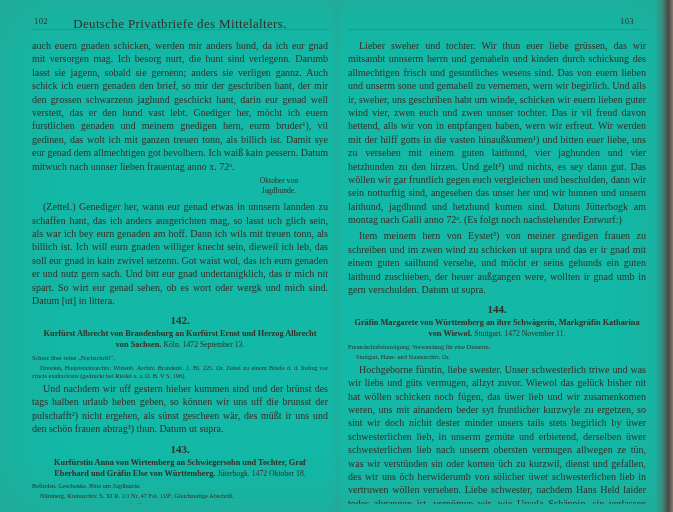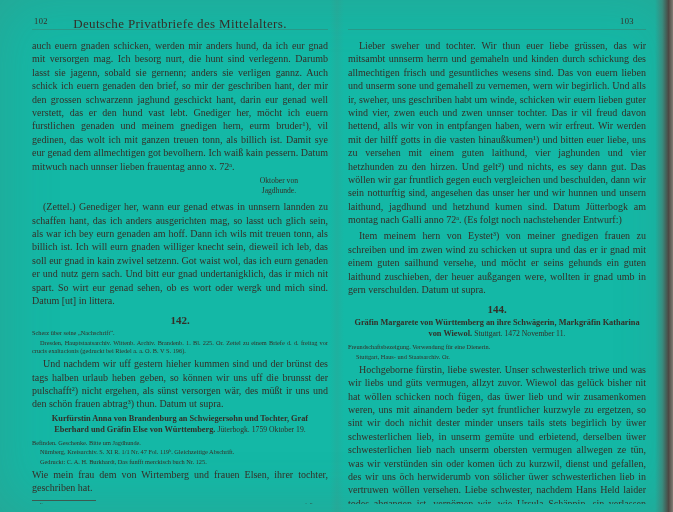--- a/index.html
+++ b/index.html
@@ -61,27 +61,32 @@
     <div class="signature">
       <span class="sig-inner">
         <span style="display:block">Oktober von</span>
         <span style="display:block">Jagdhunde.</span>
       </span>
     </div>
 
     <p class="body-text indent">(Zettel.) Genediger her, wann eur genad etwas in unnsern lannden zu schaffen hant, das ich anders ausgerichten mag, so lasst uch glich sein, als war ich bey eurn genaden am hoff. Dann ich wils mit treuen tonn, als billich ist. Ich will eurn gnaden williger knecht sein, dieweil ich leb, das soll eur gnad in kain zwivel setzenn. Got waist wol, das ich eurn genaden er und nutz gern sach. Und bitt eur gnad undertanigklich, das ir mich nit spart. So wirt eur genad sehen, ob es wort oder wergk und mich sind. Datum [ut] in littera.</p>
 
     <div class="sec-num">142.</div>
+    <div class="sec-title">
+      <span>Kurfürst Albrecht von Brandenburg an Kurfürst Ernst und Herzog Albrecht von Sachsen.</span>
+      <span class="t-date">Köln. 1472 September 13.</span>
+    </div>
     <p class="small">Scherz über seine „Nachschrift“.</p>
     <p class="small src">Dresden, Hauptstaatsarchiv. Wittenb. Archiv. Brandenb. 1. Bl. 225. Or. Zettel zu einem Briefe d. d. freitag vor crucis exaltacionis (gedruckt bei Riedel a. a. O. B. V S. 196).</p>
-    <p class="body-text indent">Und nachdem wir uff gestern hieher kummen sind und der brünst des tags halben urlaub heben geben, so können wir uns uff die brunsst der pulschafft²) nicht ergehen, als sünst versorgen wär, des müßt ir uns und den schön frauen abtrag³) thun. Datum ut supra.</p>
+    <p class="body-text indent">Und nachdem wir uff gestern hieher kummen sind und der brünst des tags halben urlaub heben geben, so können wir uns uff die brunsst der pulschafft²) nicht ergehen, als sünst gescheen wär, des müßt ir uns und den schön frauen abtrag³) thun. Datum ut supra.</p>
 
+    <div class="sec-num">143.</div>
     <div class="sec-title">
-      <span>Kurfürstin Anna von Brandenburg an Schwiegersohn und Tochter, Graf Eberhard und Gräfin Else von Württemberg.</span>
-      <span class="t-date">Jüterbogk. 1759 Oktober 19.</span>
+      <span>Kurfürstin Anna von Wirtemberg an Schwiegersohn und Tochter, Graf Eberhard und Gräfin Else von Württemberg.</span>
+      <span class="t-date">Jüterbogk. 1472 Oktober 18.</span>
     </div>
     <p class="small">Befinden. Geschenke. Bitte um Jagdhunde.</p>
     <p class="small src">Nürnberg, Kreisarchiv. S. XI R. 1/1 Nr. 47 Fol. 119ᵇ. Gleichzeitige Abschrift.</p>
     <p class="small src">Gedruckt: C. A. H. Burkhardt, Das funfft merckisch buch Nr. 125.</p>
     <p class="body-text">Wie mein frau dem von Wirtemberg und frauen Elsen, ihrer tochter, geschriben hat.</p>
 
     <div class="fn-rule"></div>
     <p class="footnotes indent-first">¹) Herzog Albrecht, der ein besonderer Nimrod war. Vgl. v. Langenn, Herzog Albrecht der Beherzte, S. 419 f. ²) Ernst hatte am 8. Sept. geschrieben, sie erstreckten den Tag, „auch das unser lieb uff dieselbe zeyt an der pulschafft und wethewerchs nicht verhindert werde“. Etwa im Juni 1472 schreibt</p>
   </div>
 

